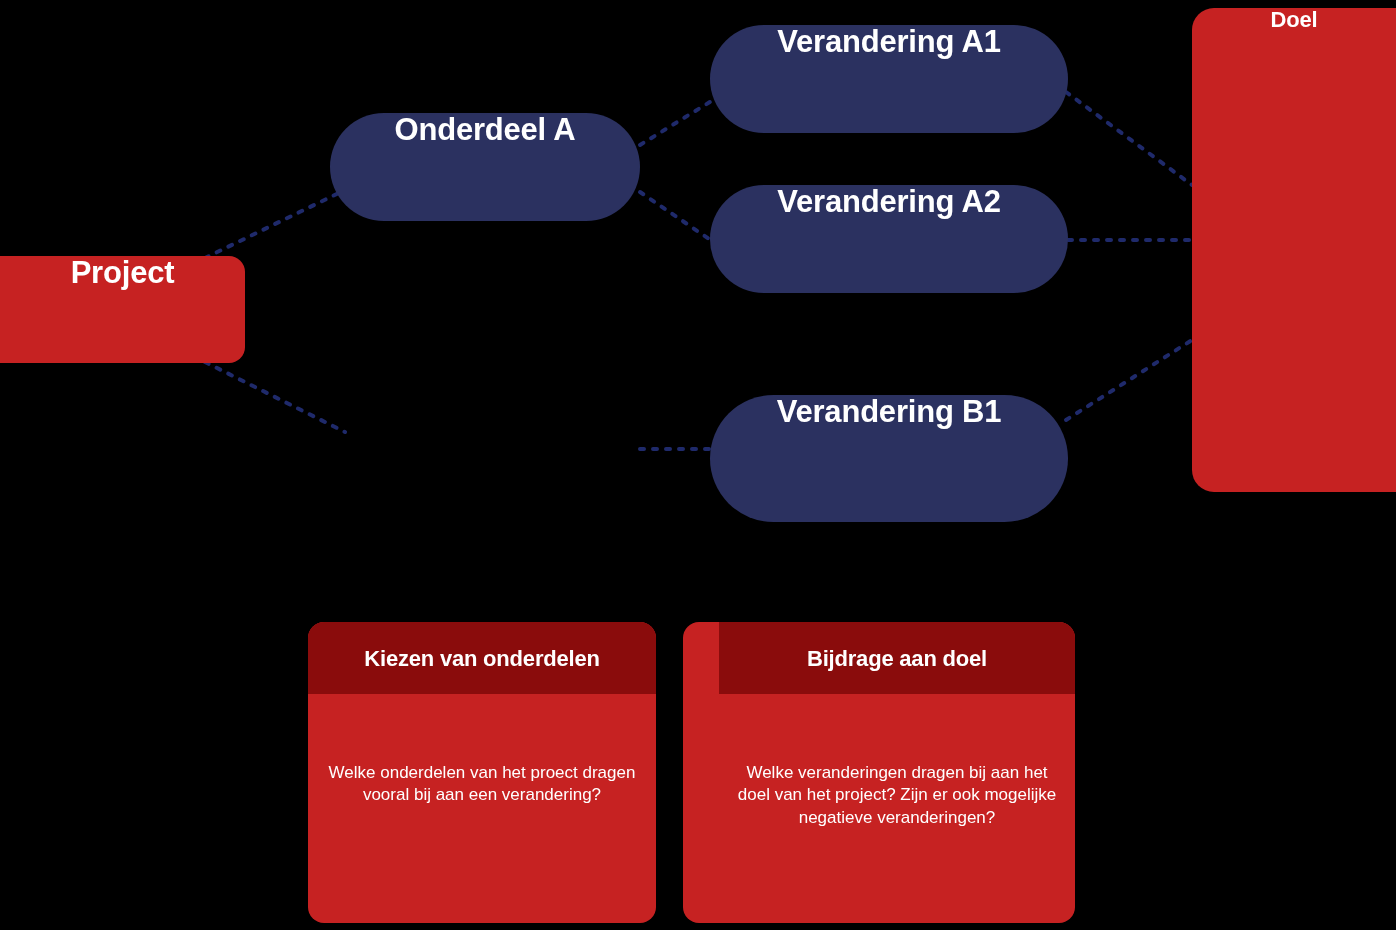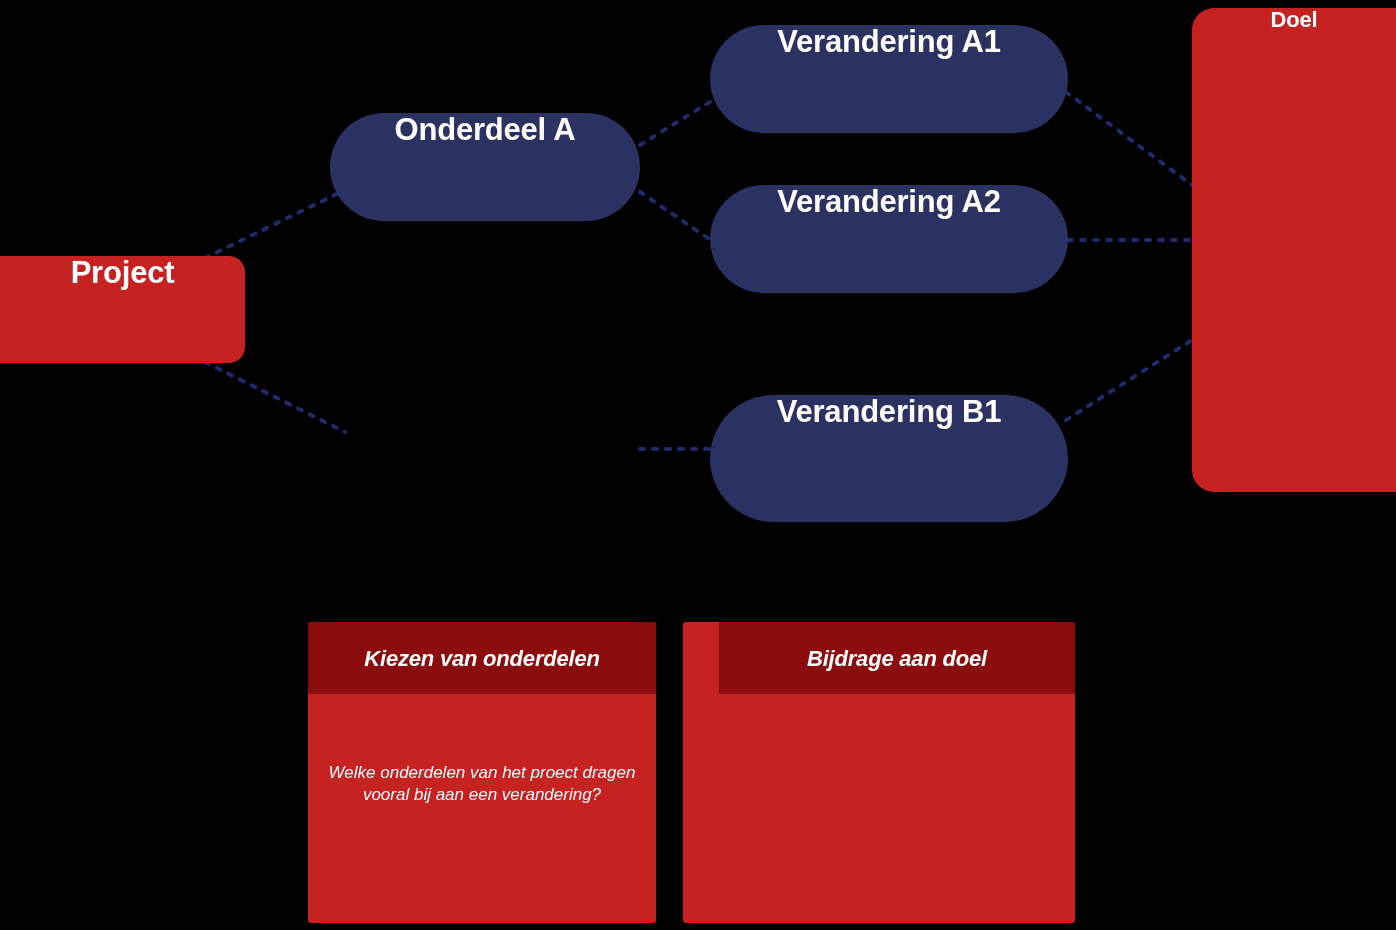--- a/index.html
+++ b/index.html
@@ -69,27 +69,26 @@
   .node-doel {
     background: #c62222;
     border-radius: 22px 0 0 22px;
   }
   .node-doel .node-label { font-size: 22px; }
 
   
   .card {
     position: absolute;
     box-sizing: border-box;
-    border-radius: 3px;
+    border-radius: 16px;
     overflow: hidden;
     background: #c62222;
     display: flex;
     flex-direction: column;
     z-index: 3;
-    font-style: italic;
   }
   .card-header {
     background: #8a0c0c;
     color: #ffffff;
     font-size: 22px;
     font-weight: 700;
     text-align: center;
     padding: 24px 10px 22px 10px;
     letter-spacing: -0.2px;
   }
@@ -144,15 +143,16 @@
     <span class="node-label">Doel</span>
   </div>
 
   <div class="card" style="left:308px; top:622px; width:348px; height:301px;">
     <div class="card-header">Kiezen van onderdelen</div>
     <div class="card-body">Welke onderdelen van het proect dragen vooral bij aan een verandering?</div>
   </div>
 
   <div class="card" style="left:683px; top:622px; width:392px; height:301px;padding-left:36px;">
     <div class="card-header">Bijdrage aan doel</div>
+    <div class="card-body">Welke veranderingen dragen bij aan het doel van het project? Zijn er ook mogelijke negatieve veranderingen?</div>
   </div>
 
 </div>
 
 </body></html>

